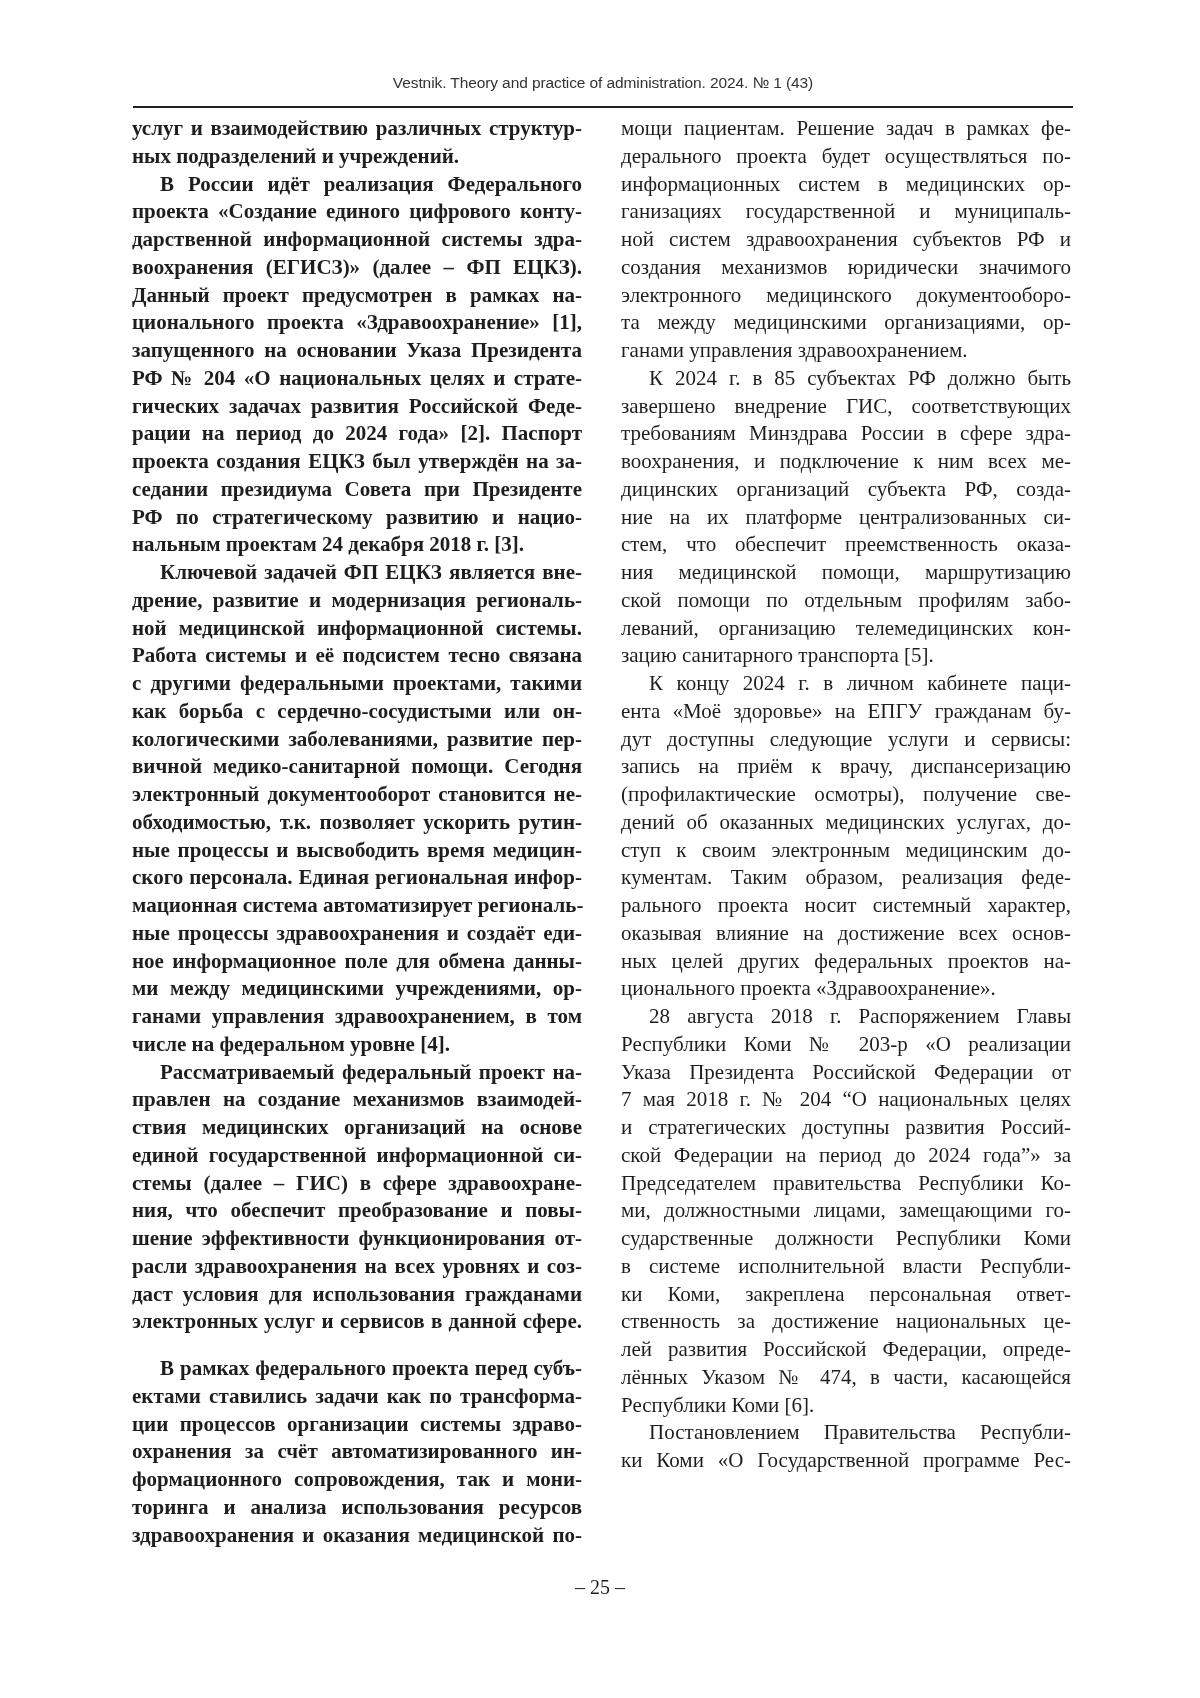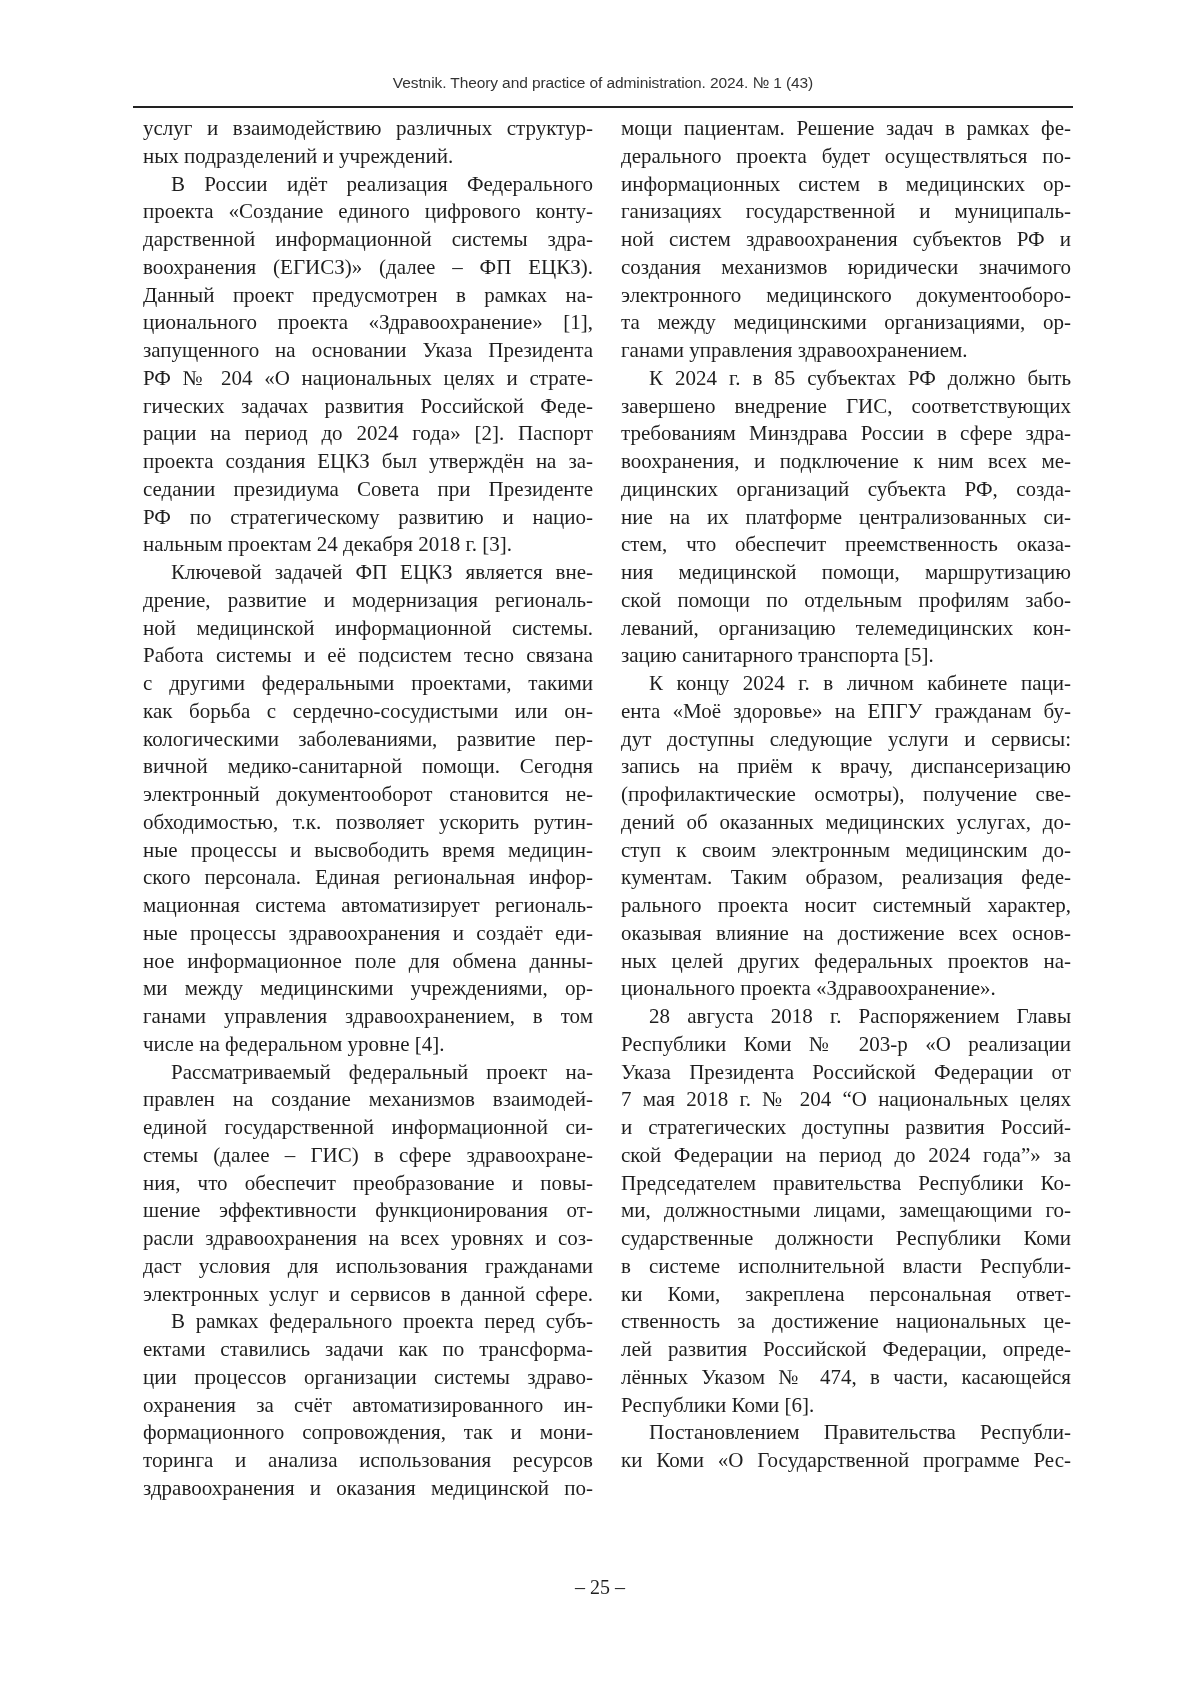--- a/index.html
+++ b/index.html
@@ -6,21 +6,21 @@
   body { width: 1200px; height: 1698px; position: relative; overflow: hidden; }
   .header {
     position: absolute; left: 133px; top: 74px; width: 940px;
     text-align: center;
     font-family: "Liberation Sans", sans-serif; font-size: 15.5px; color: #333;
     letter-spacing: -0.1px;
   }
   .rule { position: absolute; left: 133px; top: 106px; width: 940px; height: 2px; background: #222; }
   .col { position: absolute; top: 115px; width: 450px;
     font-family: "Liberation Serif", serif; font-size: 21px; color: #1e1e1e; }
-  .col.left { left: 143px; }
+  .col.left { left: 132px; font-weight: bold; }
   .col.right { left: 621px; width: 450px; }
   .line {
     display: block; height: 27.75px; line-height: 27.75px; white-space: nowrap;
     text-align: justify; text-align-last: justify; overflow: visible;
   }
   .line.last { text-align-last: left; }
   .line.indent { padding-left: 28px; }
   .page-num {
     position: absolute; left: 0; width: 1200px; top: 1576px; text-align: center;
     font-family: "Liberation Serif", serif; font-size: 20px; color: #1e1e1e;
@@ -62,28 +62,29 @@
     <span class="line" style="text-align: left;">ные процессы и высвободить время медицин-</span>
     <span class="line" style="text-align: left;">ского персонала. Единая региональная инфор-</span>
     <span class="line" style="text-align: left;">мационная система автоматизирует региональ-</span>
     <span class="line" style="text-align: left;">ные процессы здравоохранения и создаёт еди-</span>
     <span class="line" style="text-align: left;">ное информационное поле для обмена данны-</span>
     <span class="line" style="text-align: left;">ми между медицинскими учреждениями, ор-</span>
     <span class="line" style="text-align: left;">ганами управления здравоохранением, в том</span>
     <span class="line last">числе на федеральном уровне [4].</span>
     <span class="line indent" style="text-align: left;">Рассматриваемый федеральный проект на-</span>
     <span class="line" style="text-align: left;">правлен на создание механизмов взаимодей-</span>
+    <span class="line" style="text-align: left;">ствия медицинских организаций на основе</span>
     <span class="line" style="text-align: left;">единой государственной информационной си-</span>
     <span class="line" style="text-align: left;">стемы (далее – ГИС) в сфере здравоохране-</span>
     <span class="line" style="text-align: left;">ния, что обеспечит преобразование и повы-</span>
     <span class="line" style="text-align: left;">шение эффективности функционирования от-</span>
     <span class="line" style="text-align: left;">расли здравоохранения на всех уровнях и соз-</span>
     <span class="line" style="text-align: left;">даст условия для использования гражданами</span>
     <span class="line" style="text-align: left;">электронных услуг и сервисов в данной сфере.</span>
-    <span class="line indent" style="text-align: left;">В рамках федерального проекта перед субъ-</span>
+    <span class="line indent" style="text-align: left; margin-top: 19px;">В рамках федерального проекта перед субъ-</span>
     <span class="line" style="text-align: left;">ектами ставились задачи как по трансформа-</span>
     <span class="line" style="text-align: left;">ции процессов организации системы здраво-</span>
     <span class="line" style="text-align: left;">охранения за счёт автоматизированного ин-</span>
     <span class="line" style="text-align: left;">формационного сопровождения, так и мони-</span>
     <span class="line" style="text-align: left;">торинга и анализа использования ресурсов</span>
     <span class="line" style="text-align: left;">здравоохранения и оказания медицинской по-</span>
   </div>
 <div class="col right" id="col-right">
     <span class="line" style="text-align: left;">мощи пациентам. Решение задач в рамках фе-</span>
     <span class="line" style="text-align: left;">дерального проекта будет осуществляться по-</span>

